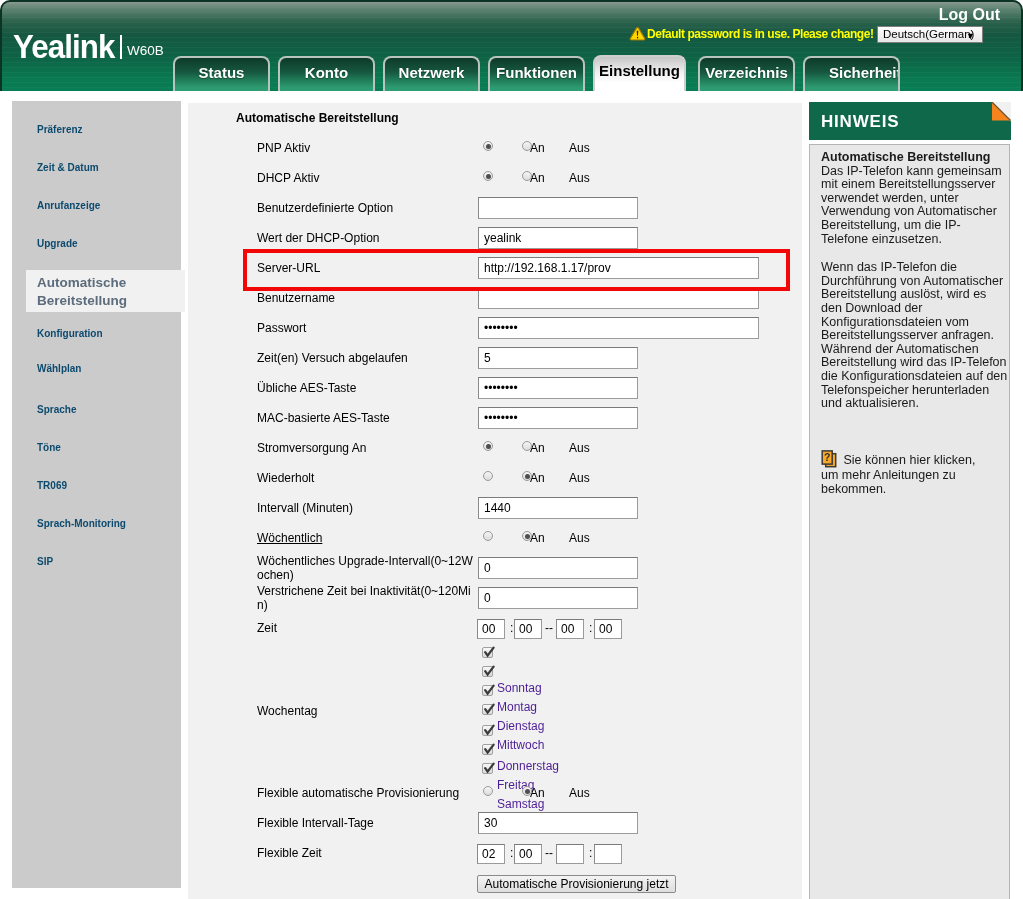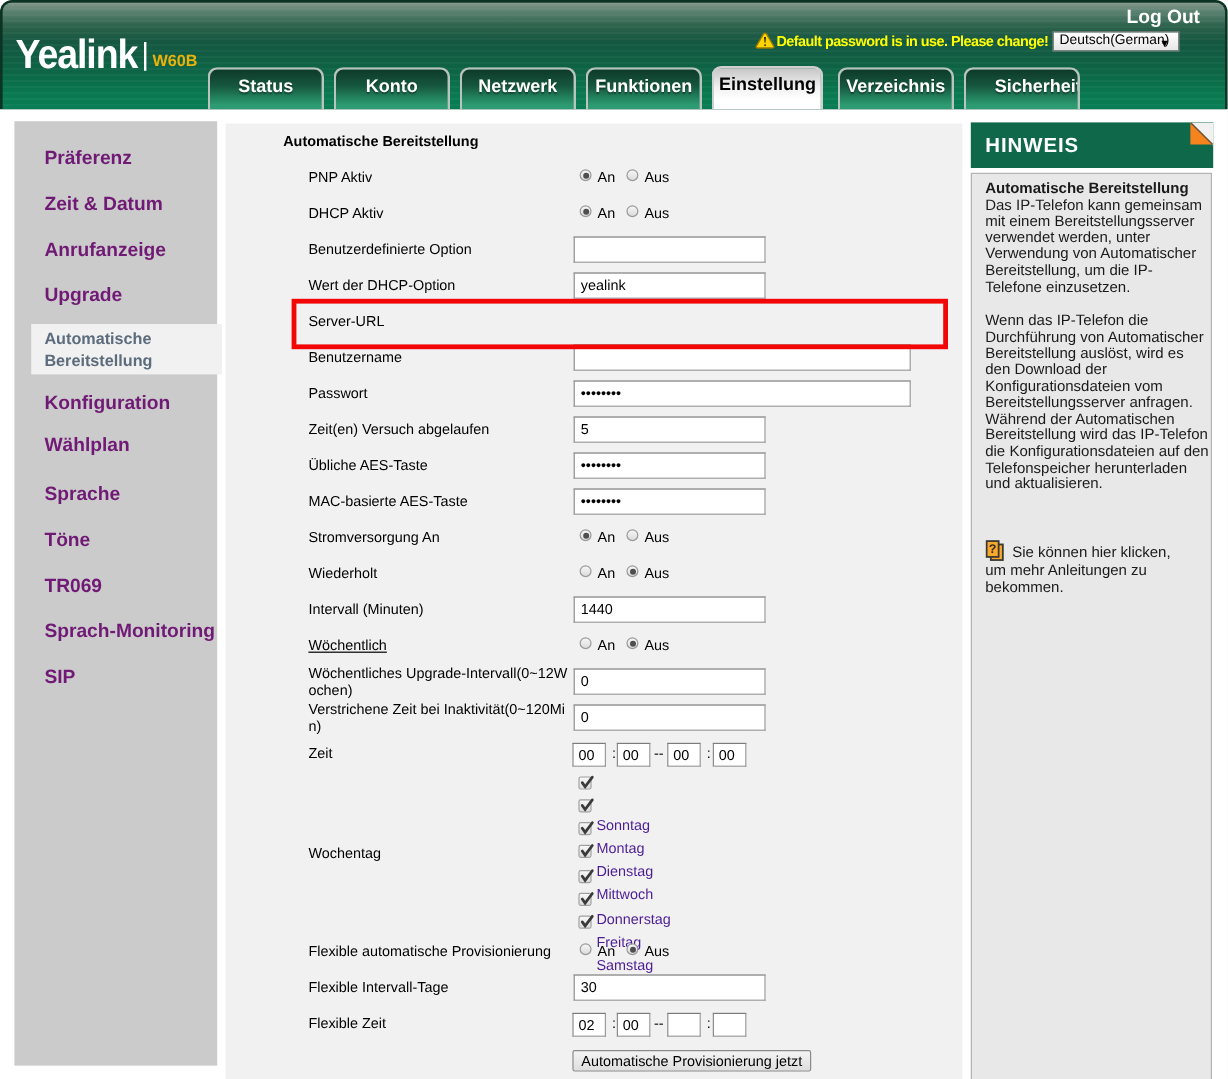--- a/index.html
+++ b/index.html
@@ -12,55 +12,55 @@
   background:#0b3425; border-radius:10px 10px 0 0; }
 #header { left:2px; top:2px; width:1019px; height:89px;
   border-radius:8px 8px 0 0;
   background:
     repeating-linear-gradient(to bottom, rgba(255,255,255,0.035) 0 1px, rgba(0,0,0,0) 1px 5px),
     linear-gradient(to bottom,#86988e 0px,#5d8371 7px,#2b614b 20px,#155741 33px,#0d6345 55px,#097a52 78px,#087d55 89px);
 }
 #logo { left:13px; top:27px; color:#fff; font-weight:bold; font-size:34px;
   letter-spacing:-1px; transform:scaleX(0.92); transform-origin:left; }
 #logo-bar { left:120px; top:35px; width:2px; height:24px; background:#fff; }
-#logo-model { left:127px; top:43px; color:#eab308; font-weight:bold; font-size:13.5px; }
+#logo-model { left:127px; top:43px; color:#ffffff; font-weight:normal; font-size:13.5px; }
 #logout { left:930px; top:6px; width:70px; text-align:right; color:#fff; font-weight:bold; font-size:16px; }
 #warn { left:629px; top:27px; height:14px; }
 #warn-text { left:647px; top:27px; font-size:12px; font-weight:bold; color:#ffff00; letter-spacing:-0.45px; white-space:nowrap; }
 #lang { left:877px; top:26px; width:106px; height:17px; background:linear-gradient(#fff,#e6e6e6);
   border:1px solid #7f7f7f; font-size:11.5px; color:#000; line-height:15px; padding-left:5px; }
 #lang .arr { position:absolute; right:7px; top:2px; font-size:9px; }
 
 
 .tab { top:56px; width:97px; height:35px; border-radius:8px 8px 0 0;
   border:2px solid #b8c4bd; border-bottom:none;
   background:linear-gradient(to bottom,#0e3a2a 0px,#16573f 14px,#23855f 24px,#2e9c72 30px);
   color:#fff; font-weight:bold; font-size:15px; text-align:center; line-height:30px;
   text-shadow:0 1px 1px rgba(0,0,0,0.35); overflow:hidden; }
 .tab.active { top:55px; height:36px; width:93px; line-height:27px; background:linear-gradient(to bottom,#c6c6c6 0px,#f2f2f2 16px,#ffffff 26px);
   color:#000; text-shadow:none; border-color:#cfcfcf; z-index:5; }
 
 
 #sidebar { left:12px; top:101px; width:169px; height:787px; background:#cbcbcb; }
-.side-item { position:absolute; left:25px; width:150px; color:#701a75; font-weight:bold; font-size:16px; }
+.side-item { position:absolute; left:25px; width:150px; color:#0c4a6e; font-weight:bold; font-size:10px; }
 .side-active { position:absolute; left:14px; top:169px; width:159px; height:42px; background:#f1f1f1;
   color:#5c6c7c; font-weight:bold; font-size:13.5px; line-height:18px; padding:4px 0 0 11px; }
 
 
 #content { left:188px; top:103px; width:614px; height:810px; background:#f1f1f1; }
 #content .row-label { position:absolute; left:69px; width:222px; font-size:12px; color:#000; }
 .tin { position:absolute; left:290px; height:22px; border:1px solid #9b9b9b; border-top-color:#7b7b7b; border-left-color:#8a8a8a; background:#fff;
   font-size:12px; line-height:20px; padding-left:5px; color:#000; }
 .tin.short { width:160px; }
 .tin.wide { width:281px; }
 .radio { position:absolute; width:10px; height:10px; border-radius:50%;
   border:1px solid #9a9a9a; background:linear-gradient(#f5f5f5,#dcdcdc); }
 .radio.sel::after { content:""; position:absolute; left:1.5px; top:1.5px; width:5px; height:5px;
   border-radius:50%; background:#4e4e4e; }
-.rlabel { position:absolute; font-size:12px; color:#000; }
+.rlabel { position:absolute; font-size:12px; color:#000;margin-left:32px; }
 .cb { position:absolute; left:294px; width:11px; height:11px; border-radius:2px;
   border:1px solid #a0a0a0; background:linear-gradient(#f8f8f8,#dcdcdc); }
 .cb svg { position:absolute; left:0px; top:-2px; overflow:visible; }
 .cblabel { position:absolute; left:309px; font-size:12px; color:#4c1d95;margin-top:35px; }
 .sm { position:absolute; width:28px; height:20px; border:1px solid #9b9b9b; border-top-color:#7b7b7b; border-left-color:#8a8a8a; background:#fff;
   font-size:12px; line-height:18px; padding-left:4px; color:#000; }
 .sep { position:absolute; font-size:12px; color:#000; }
 #btn { position:absolute; left:289px; top:772px; width:199px; height:18px;
   background:linear-gradient(#f4f4f4,#dedede); border:1px solid #8a8a8a; border-radius:2px;
   font-size:12px; text-align:center; line-height:16px; color:#000; white-space:nowrap; }
@@ -130,20 +130,21 @@
   <div class="radio" style="left:334px; top:68px;"></div>
   <div class="rlabel" style="left:349px; top:68px;">Aus</div>
 
   <div class="row-label" style="top:98px;">Benutzerdefinierte Option</div>
   <div class="tin short" style="top:94px;"></div>
 
   <div class="row-label" style="top:128px;">Wert der DHCP-Option</div>
   <div class="tin short" style="top:124px;">yealink</div>
 
   <div class="row-label" style="top:158px;">Server-URL</div>
+  <div class="tin wide" style="top:154px;">http://192.168.1.17/prov</div>
 
   <div class="row-label" style="top:188px;">Benutzername</div>
   <div class="tin wide" style="top:184px;"></div>
 
   <div class="row-label" style="top:218px;">Passwort</div>
   <div class="tin wide" style="top:214px;">••••••••</div>
 
   <div class="row-label" style="top:248px;">Zeit(en) Versuch abgelaufen</div>
   <div class="tin short" style="top:244px;">5</div>
 

